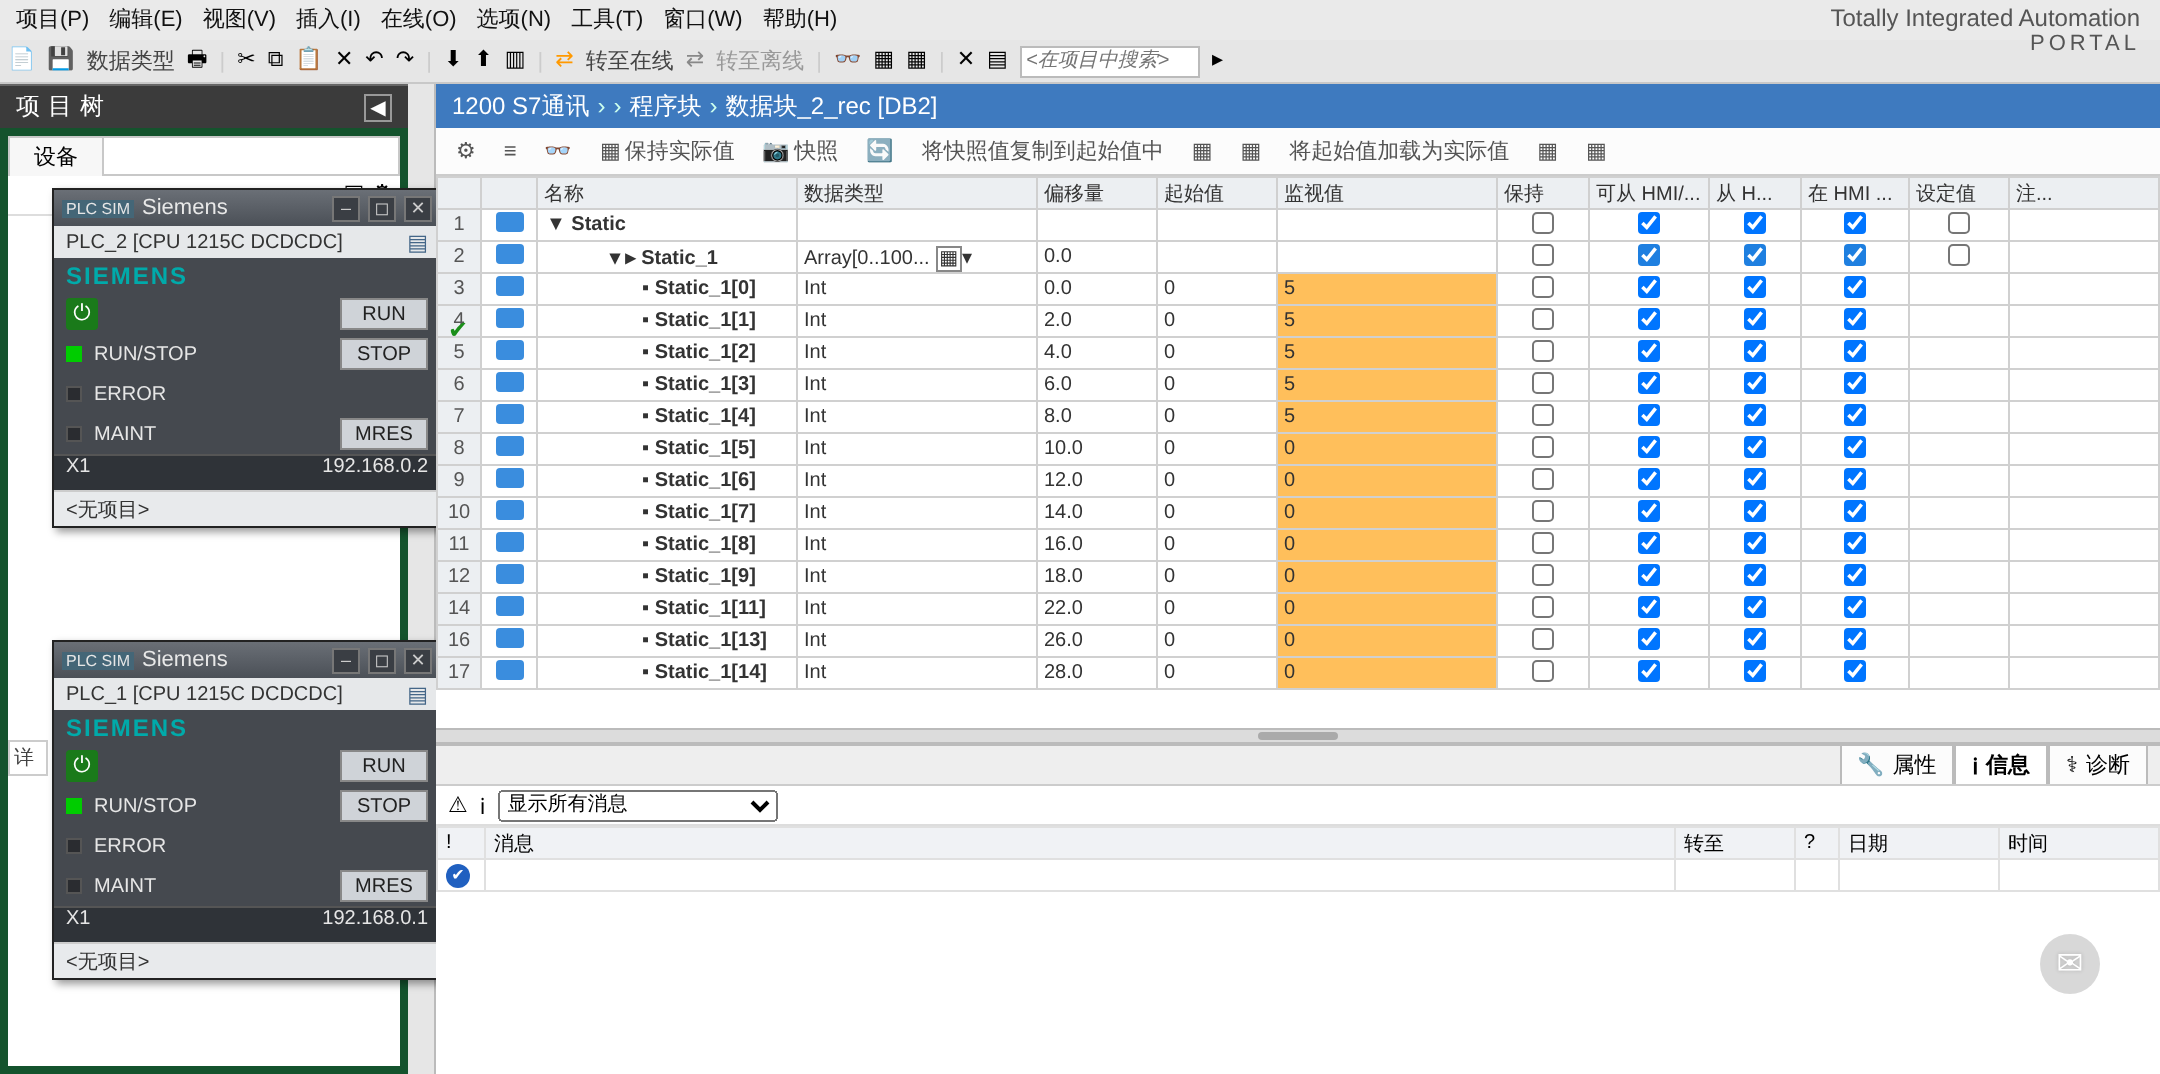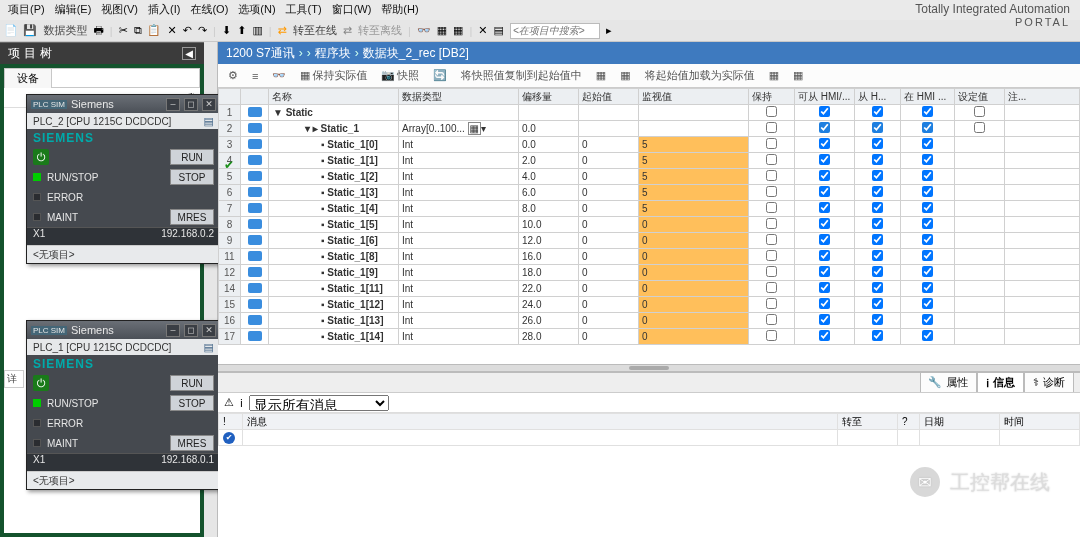--- a/index.html
+++ b/index.html
@@ -70,21 +70,21 @@
 
 .bottom-tabs { height: 20px; display: flex; justify-content: flex-end; align-items: center; gap: 0; border-top: 1px solid #bbb; background: #eee; padding-right: 6px; font-size: 11px; }
 .bottom-tabs .btab { border: 1px solid #bbb; padding: 2px 8px; background: #fcfcfc; display:flex; align-items:center; gap:4px;}
 .bottom-tabs .btab.active { background: #fff; font-weight: bold; border-bottom-color: #fff; }
 
 .msg-area { border-top: 1px solid #ccc; font-size: 11px; }
 .msg-tabs { display: flex; height: 20px; border-bottom: 1px solid #bbb; align-items: flex-end; padding-left:6px; gap:2px;}
 .msg-tabs .mtab { border: 1px solid #bbb; border-bottom: none; padding: 2px 14px; background: #f5f5f5; }
 .msg-tabs .mtab.active { background: #fff; }
 .msg-filter { height: 20px; display: flex; align-items: center; padding: 0 6px; gap: 6px; border-bottom: 1px solid #ddd; }
-.msg-filter select { font-size: 14px; height: 16px; width: 140px; }
+.msg-filter select { font-size: 10px; height: 16px; width: 140px; }
 .msg-table { width: 100%; border-collapse: collapse; }
 .msg-table th, .msg-table td { border: 1px solid #e0e0e0; height: 16px; font-size: 10px; padding: 0 4px; text-align: left; }
 .msg-table th { background: #f0f2f5; font-weight: normal; }
 .status-ok { color: #fff; background: #2060c0; width:12px; height:12px; border-radius:50%; display:inline-flex; align-items:center; justify-content:center; font-size:8px;}
 
 .watermark { position: absolute; right: 30px; bottom: 40px; color: rgba(220,220,220,.85); font-size: 20px; display: flex; align-items: center; gap: 10px; text-shadow: 0 0 2px rgba(0,0,0,.2); pointer-events:none;}
 .watermark .wicon { width: 30px; height: 30px; border-radius: 50%; background: rgba(200,200,200,.7); display:flex; align-items:center; justify-content:center; font-size:16px; color:#fff;}
 
 .splitter { height: 8px; background: #dcdcdc; border-top: 1px solid #bbb; border-bottom: 1px solid #bbb; display:flex; justify-content:center; align-items:center;}
 .splitter .grip { width: 40px; height: 4px; background: #aaa; border-radius: 2px; }
@@ -470,20 +470,35 @@
               <td>0</td>
               <td class="monval">0</td>
               <td class="cb "><input type="checkbox" style=""></td>
               <td class="cb "><input type="checkbox" checked="" style=""></td>
               <td class="cb "><input type="checkbox" checked="" style=""></td>
               <td class="cb "><input type="checkbox" checked="" style=""></td>
               <td></td>
               <td></td>
             </tr>
             <tr>
+              <td class="rownum">10</td>
+              <td class="declcol"><span class="declicon"></span></td>
+              <td class="namecell"><span class="lvl3">▪ Static_1[7]</span></td>
+              <td>Int</td>
+              <td>14.0</td>
+              <td>0</td>
+              <td class="monval">0</td>
+              <td class="cb "><input type="checkbox" style=""></td>
+              <td class="cb "><input type="checkbox" checked="" style=""></td>
+              <td class="cb "><input type="checkbox" checked="" style=""></td>
+              <td class="cb "><input type="checkbox" checked="" style=""></td>
+              <td></td>
+              <td></td>
+            </tr>
+            <tr>
               <td class="rownum">11</td>
               <td class="declcol"><span class="declicon"></span></td>
               <td class="namecell"><span class="lvl3">▪ Static_1[8]</span></td>
               <td>Int</td>
               <td>16.0</td>
               <td>0</td>
               <td class="monval">0</td>
               <td class="cb "><input type="checkbox" style=""></td>
               <td class="cb "><input type="checkbox" checked="" style=""></td>
               <td class="cb "><input type="checkbox" checked="" style=""></td>
@@ -505,35 +520,20 @@
               <td class="cb "><input type="checkbox" checked="" style=""></td>
               <td></td>
               <td></td>
             </tr>
             <tr>
               <td class="rownum">14</td>
               <td class="declcol"><span class="declicon"></span></td>
               <td class="namecell"><span class="lvl3">▪ Static_1[11]</span></td>
               <td>Int</td>
               <td>22.0</td>
-              <td>0</td>
-              <td class="monval">0</td>
-              <td class="cb "><input type="checkbox" style=""></td>
-              <td class="cb "><input type="checkbox" checked="" style=""></td>
-              <td class="cb "><input type="checkbox" checked="" style=""></td>
-              <td class="cb "><input type="checkbox" checked="" style=""></td>
-              <td></td>
-              <td></td>
-            </tr>
-            <tr>
-              <td class="rownum">15</td>
-              <td class="declcol"><span class="declicon"></span></td>
-              <td class="namecell"><span class="lvl3">▪ Static_1[12]</span></td>
-              <td>Int</td>
-              <td>24.0</td>
               <td>0</td>
               <td class="monval">0</td>
               <td class="cb "><input type="checkbox" style=""></td>
               <td class="cb "><input type="checkbox" checked="" style=""></td>
               <td class="cb "><input type="checkbox" checked="" style=""></td>
               <td class="cb "><input type="checkbox" checked="" style=""></td>
               <td></td>
               <td></td>
             </tr>
             <tr>
@@ -622,18 +622,17 @@
               <td></td>
               <td></td>
               <td></td>
             </tr>
         </tbody>
       </table>
     </div>
 
     <div class="watermark">
       <span class="wicon">✉</span>
-      <span>工控帮在线</span>
     </div>
   </div>
 </div>
 
 <div style="position:absolute; left:224px; top:158px;" class="icon-green-check">✔</div>
 
 </body></html>

